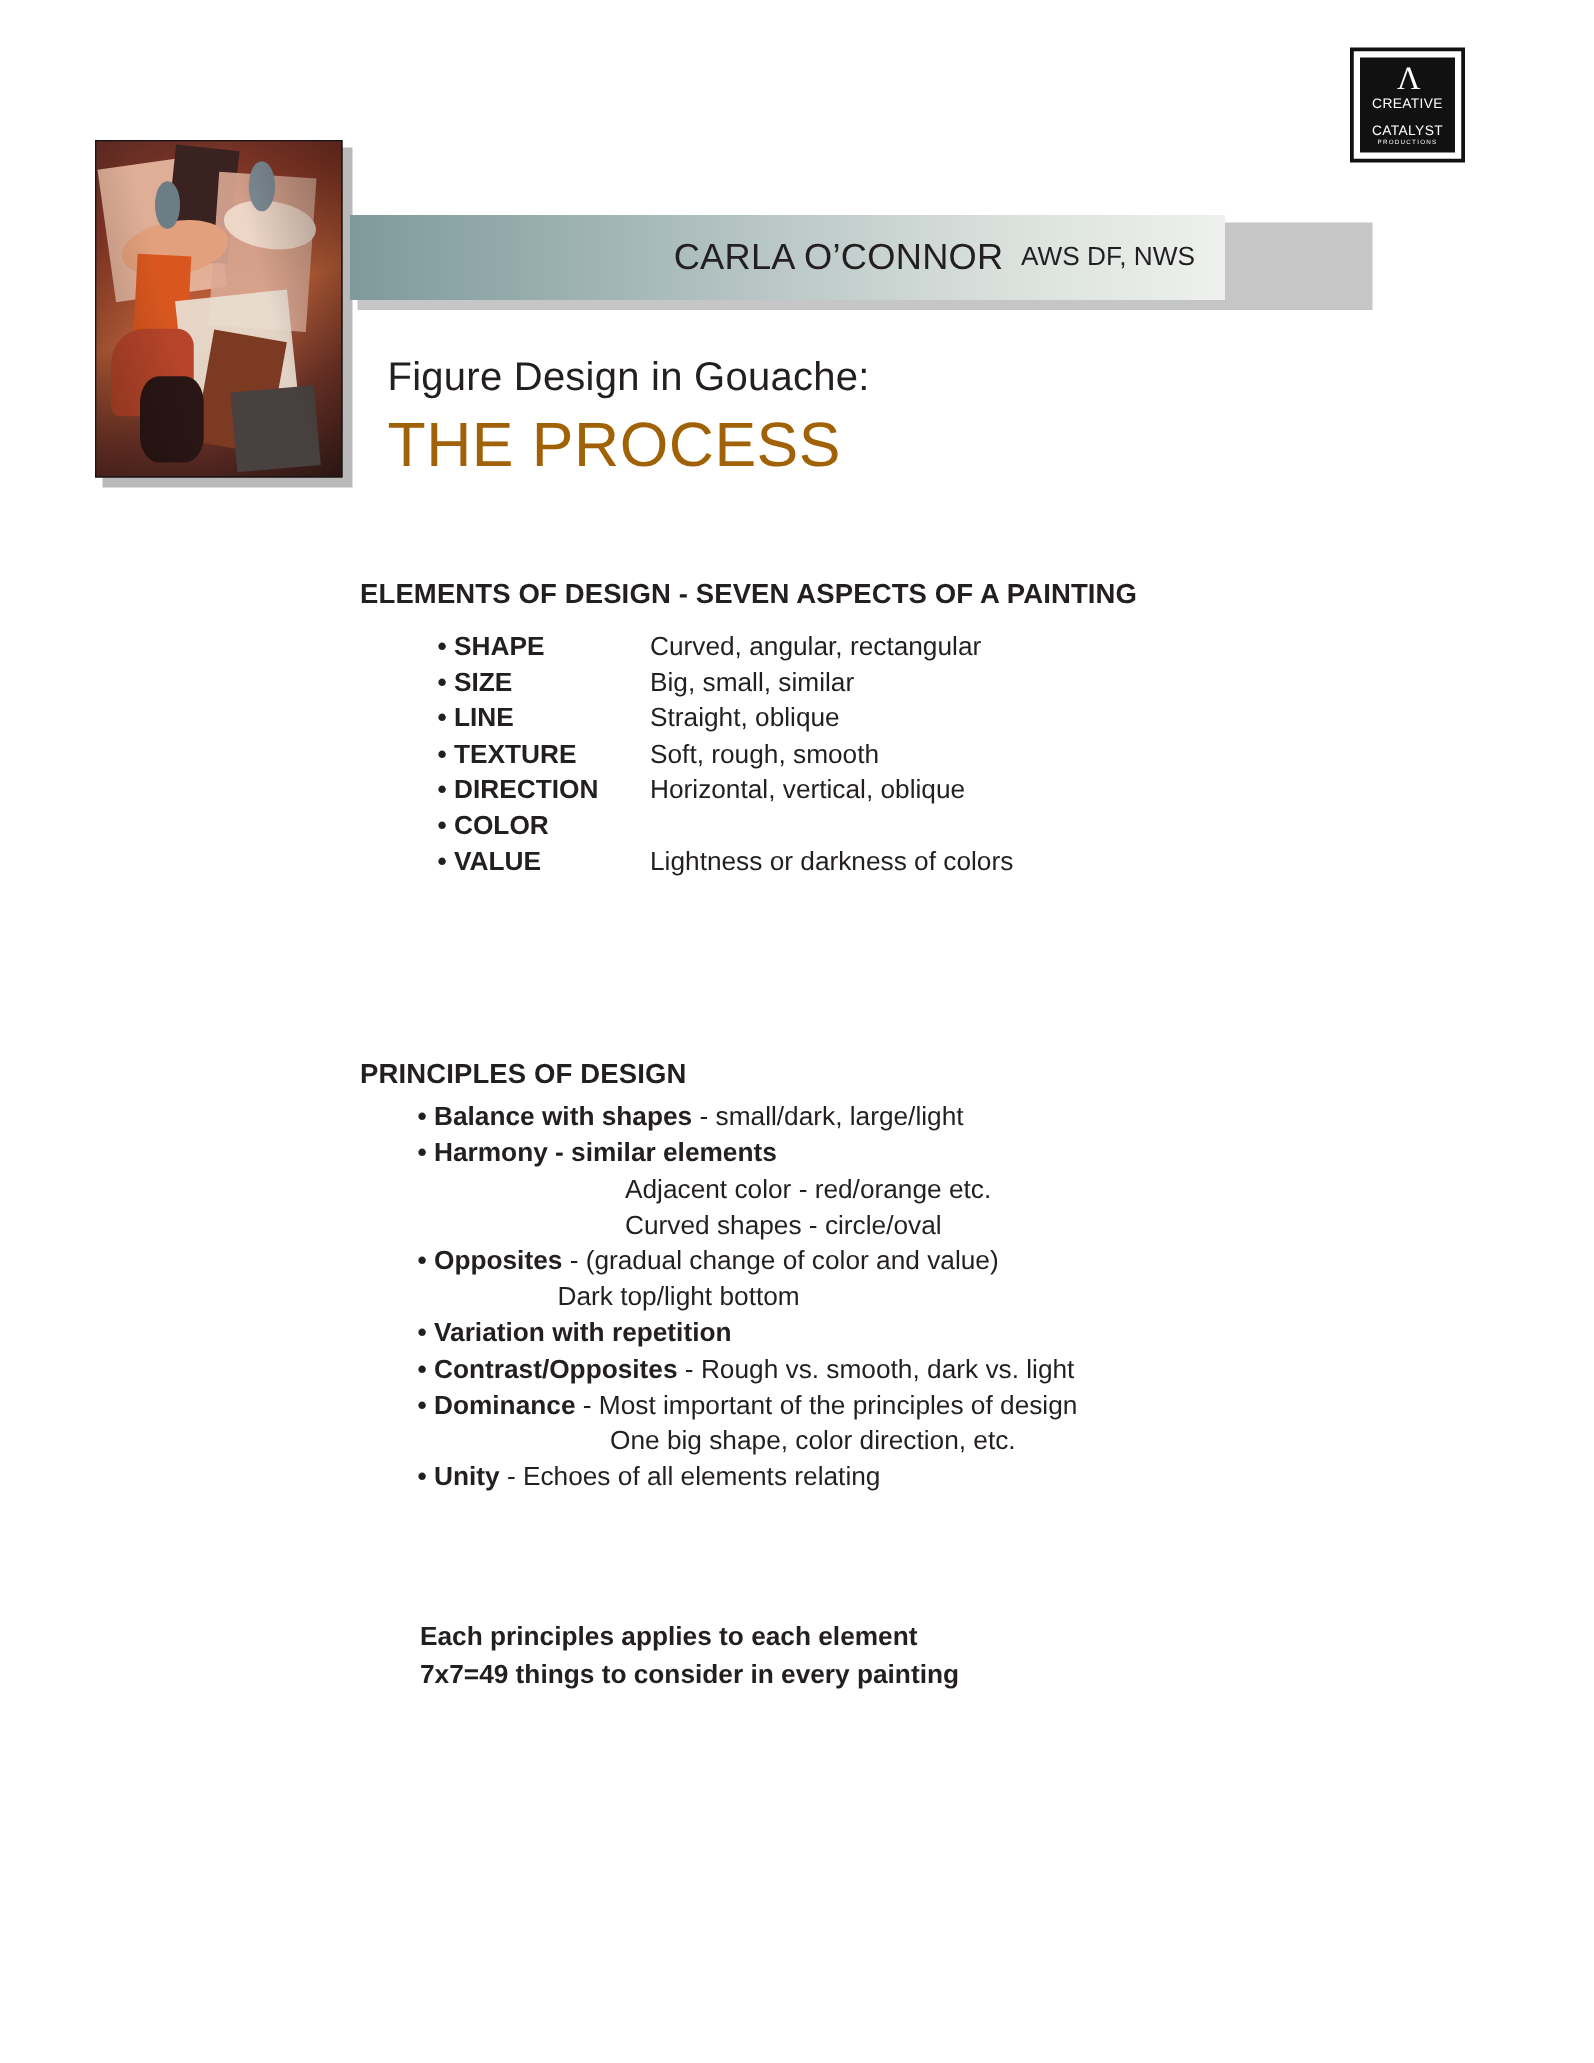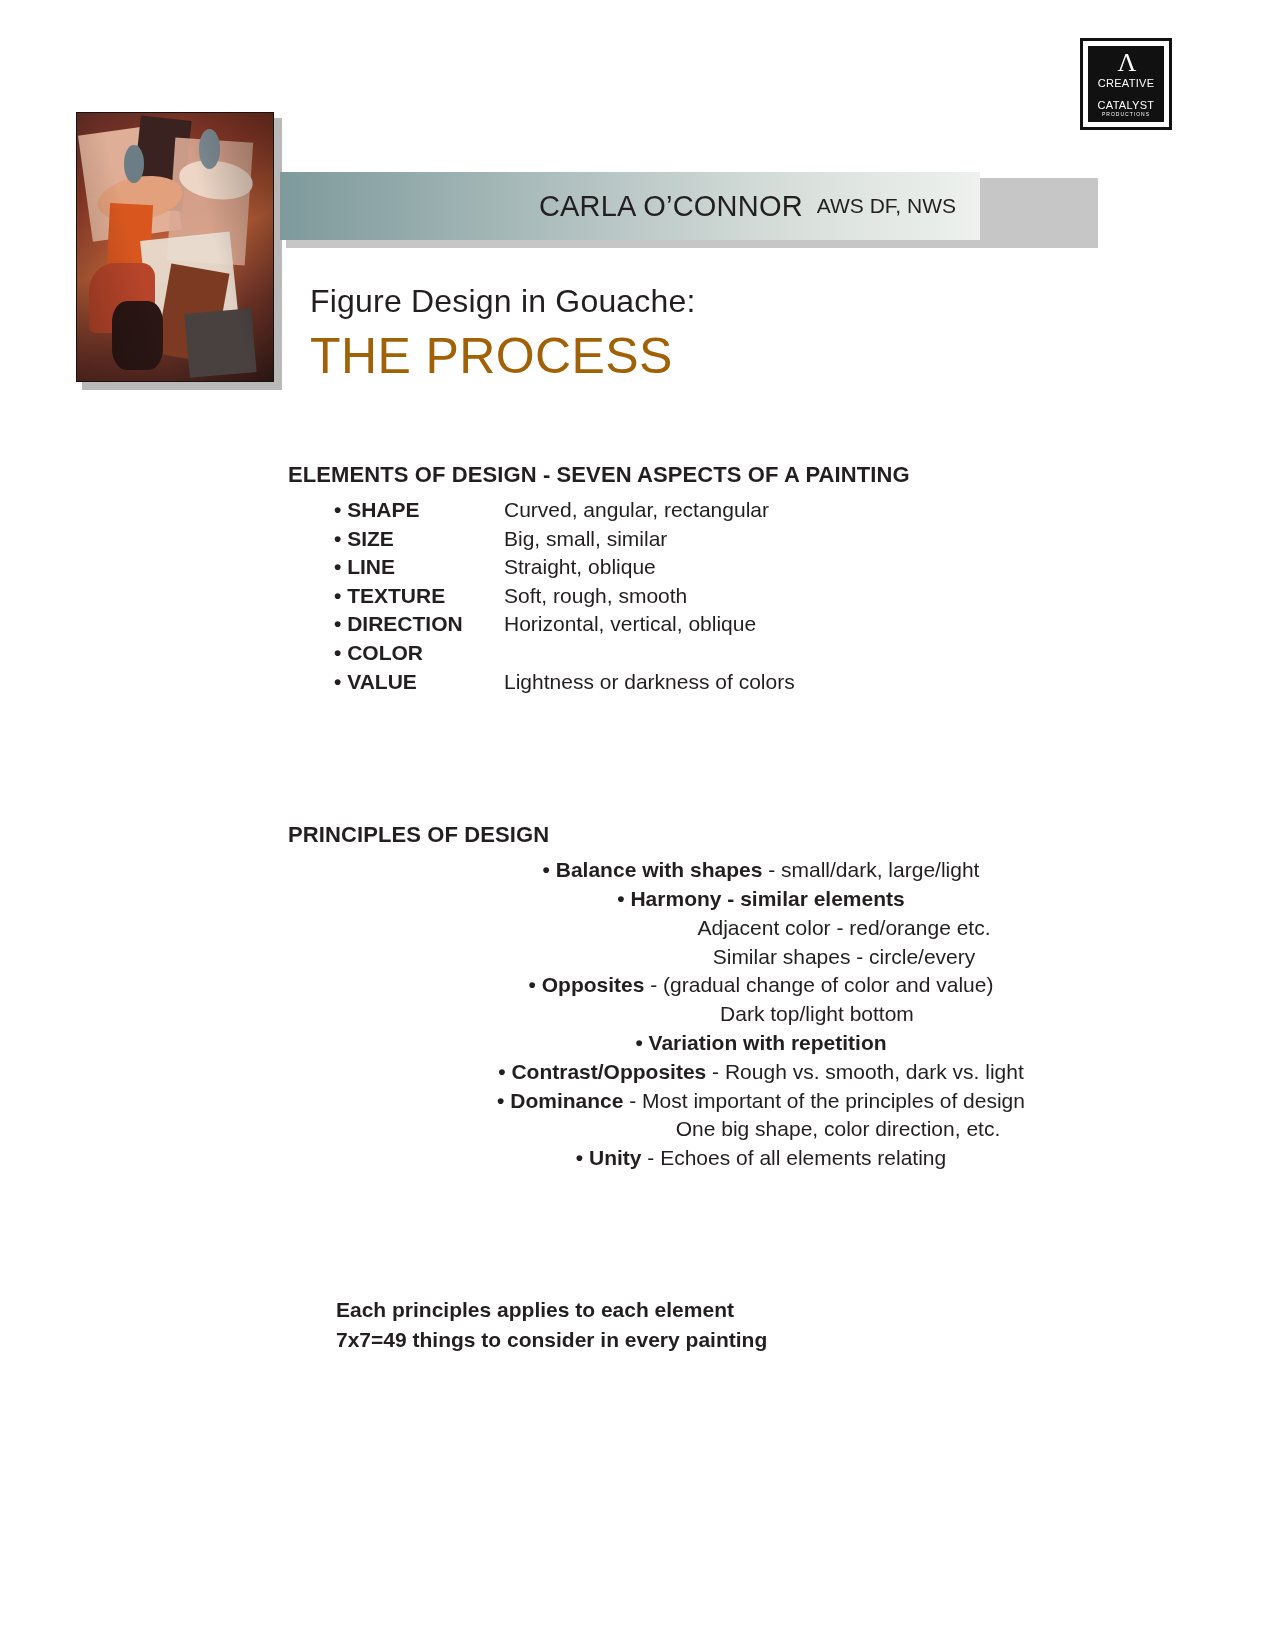--- a/index.html
+++ b/index.html
@@ -173,21 +173,21 @@
     width: 900px;
   }
   .section-heading {
     font-size: 22px;
     font-weight: 700;
     color: #231f20;
     letter-spacing: .1px;
     margin: 0 0 8px 0;
   }
   .elements-list {
-    margin: 0;
+    margin: 16px;
     padding: 0;
     list-style: none;
   }
   .elements-list li {
     display: flex;
     align-items: baseline;
     font-size: 21px;
     line-height: 28.6px;
     padding-left: 46px;
   }
@@ -200,21 +200,20 @@
   .el-desc {
     font-weight: 400;
   }
 
   .gap-a { height: 126px; }
 
   .principles-list {
     margin: 0;
     padding: 0;
     list-style: none;
-    text-align: center;
   }
   .principles-list li {
     font-size: 21px;
     line-height: 28.8px;
     padding-left: 46px;
   }
   .principles-list li b {
     font-weight: 700;
   }
   .sub-note {
@@ -317,21 +316,21 @@
 
   <div class="section-heading">PRINCIPLES OF DESIGN</div>
   <ul class="principles-list">
     <li>
       <b>• Balance with shapes</b><span> - small/dark, large/light</span>
     </li>
     <li>
       <b>• Harmony - similar elements</b><span></span>
     </li>
     <li class="sub-note">Adjacent color - red/orange etc.</li>
-    <li class="sub-note">Similar shapes - circle/every</li>
+    <li class="sub-note">Curved shapes - circle/oval</li>
     <li>
       <b>• Opposites</b><span> - (gradual change of color and value)</span>
     </li>
     <li class="sub-note sub-note-3">Dark top/light bottom</li>
     <li>
       <b>• Variation with repetition</b><span></span>
     </li>
     <li>
       <b>• Contrast/Opposites</b><span>  - Rough vs. smooth, dark vs. light</span>
     </li>

